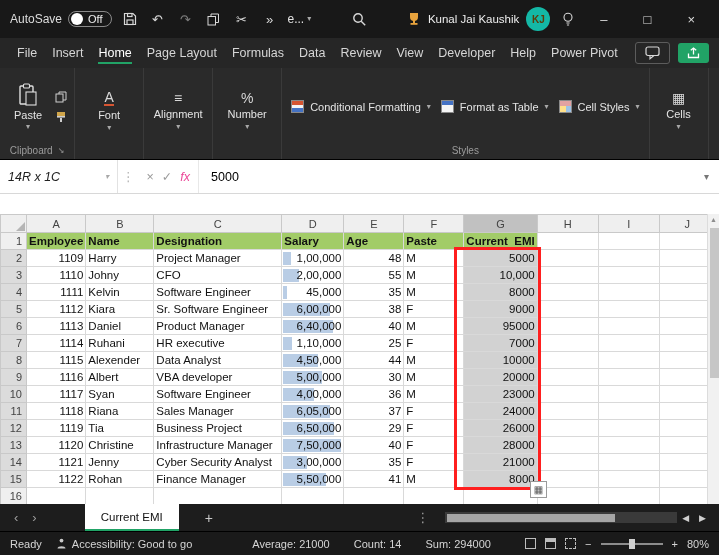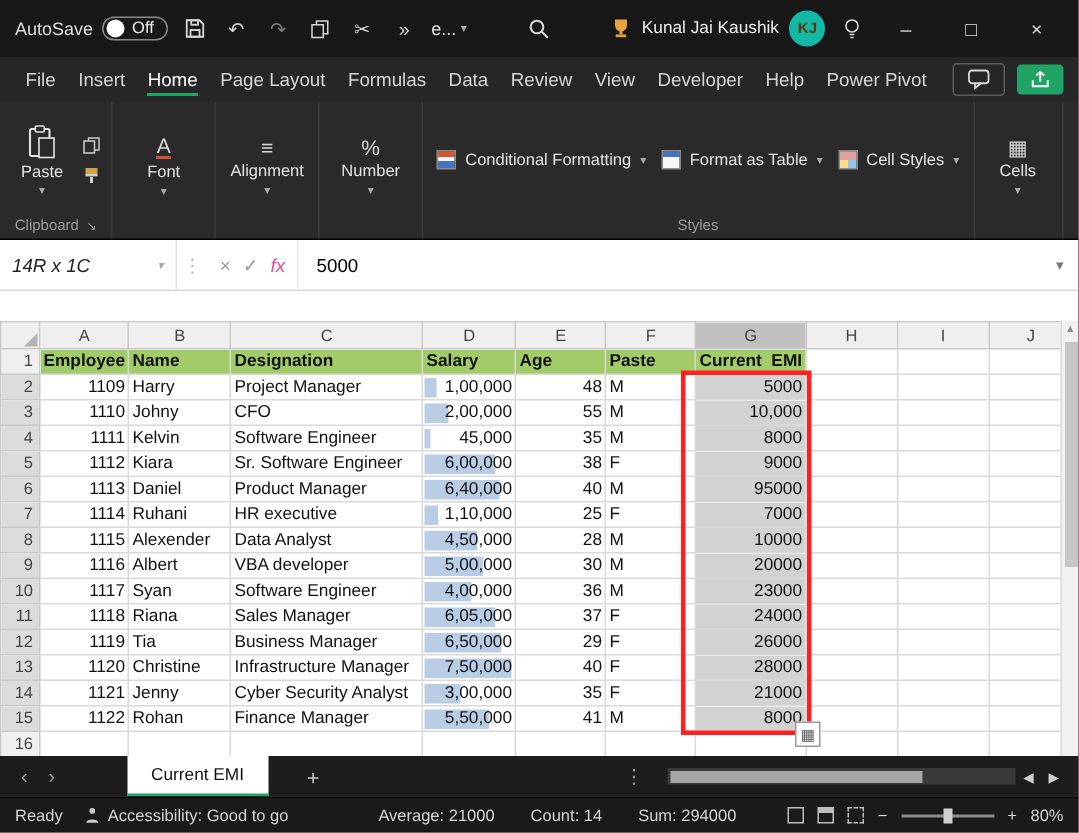--- a/index.html
+++ b/index.html
@@ -480,21 +480,21 @@
             <td></td>
             <td></td>
             <td></td>
           </tr>
           <tr>
             <td class="rh rhsel">8</td>
             <td class="num">1115</td>
             <td>Alexender</td>
             <td>Data Analyst</td>
             <td class="num sal"><span class="dbar" style="width:57.0%"></span><span class="ct">4,50,000</span></td>
-            <td class="num">28</td>
+            <td class="num">44</td>
             <td>M</td>
             <td class="num emi">10000</td>
             <td></td>
             <td></td>
             <td></td>
           </tr>
           <tr>
             <td class="rh rhsel">9</td>
             <td class="num">1116</td>
             <td>Albert</td>
@@ -530,21 +530,21 @@
             <td>F</td>
             <td class="num emi">24000</td>
             <td></td>
             <td></td>
             <td></td>
           </tr>
           <tr>
             <td class="rh rhsel">12</td>
             <td class="num">1119</td>
             <td>Tia</td>
-            <td>Business Manager</td>
+            <td>Business Project</td>
             <td class="num sal"><span class="dbar" style="width:82.3%"></span><span class="ct">6,50,000</span></td>
             <td class="num">29</td>
             <td>F</td>
             <td class="num emi">26000</td>
             <td></td>
             <td></td>
             <td></td>
           </tr>
           <tr>
             <td class="rh rhsel">13</td>

